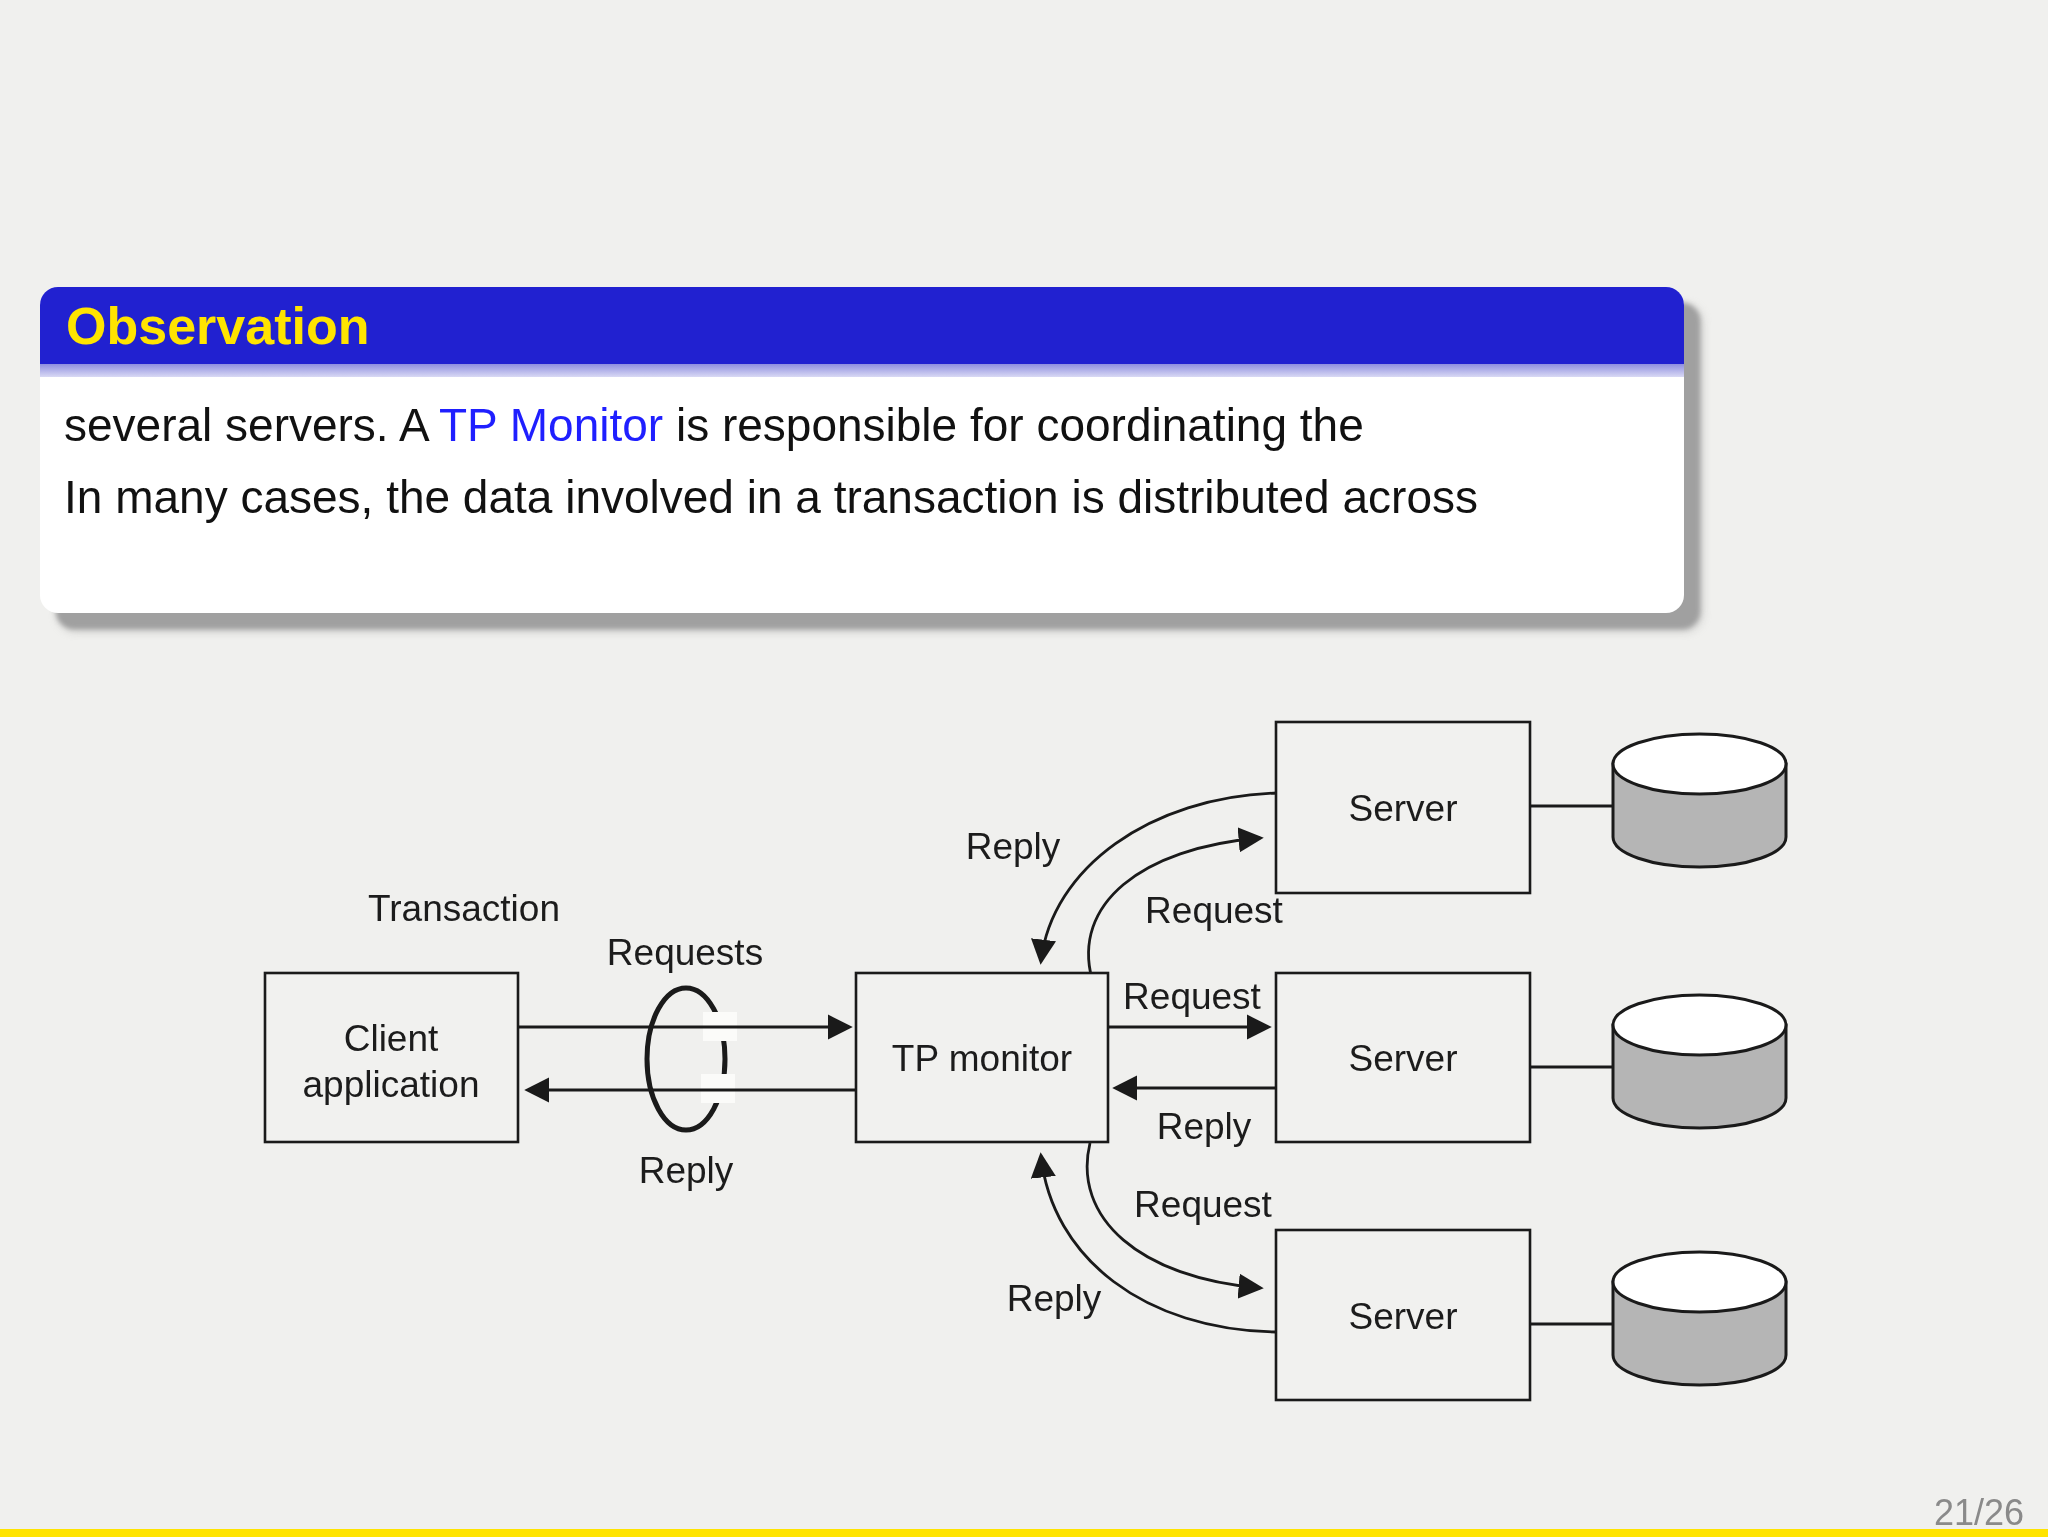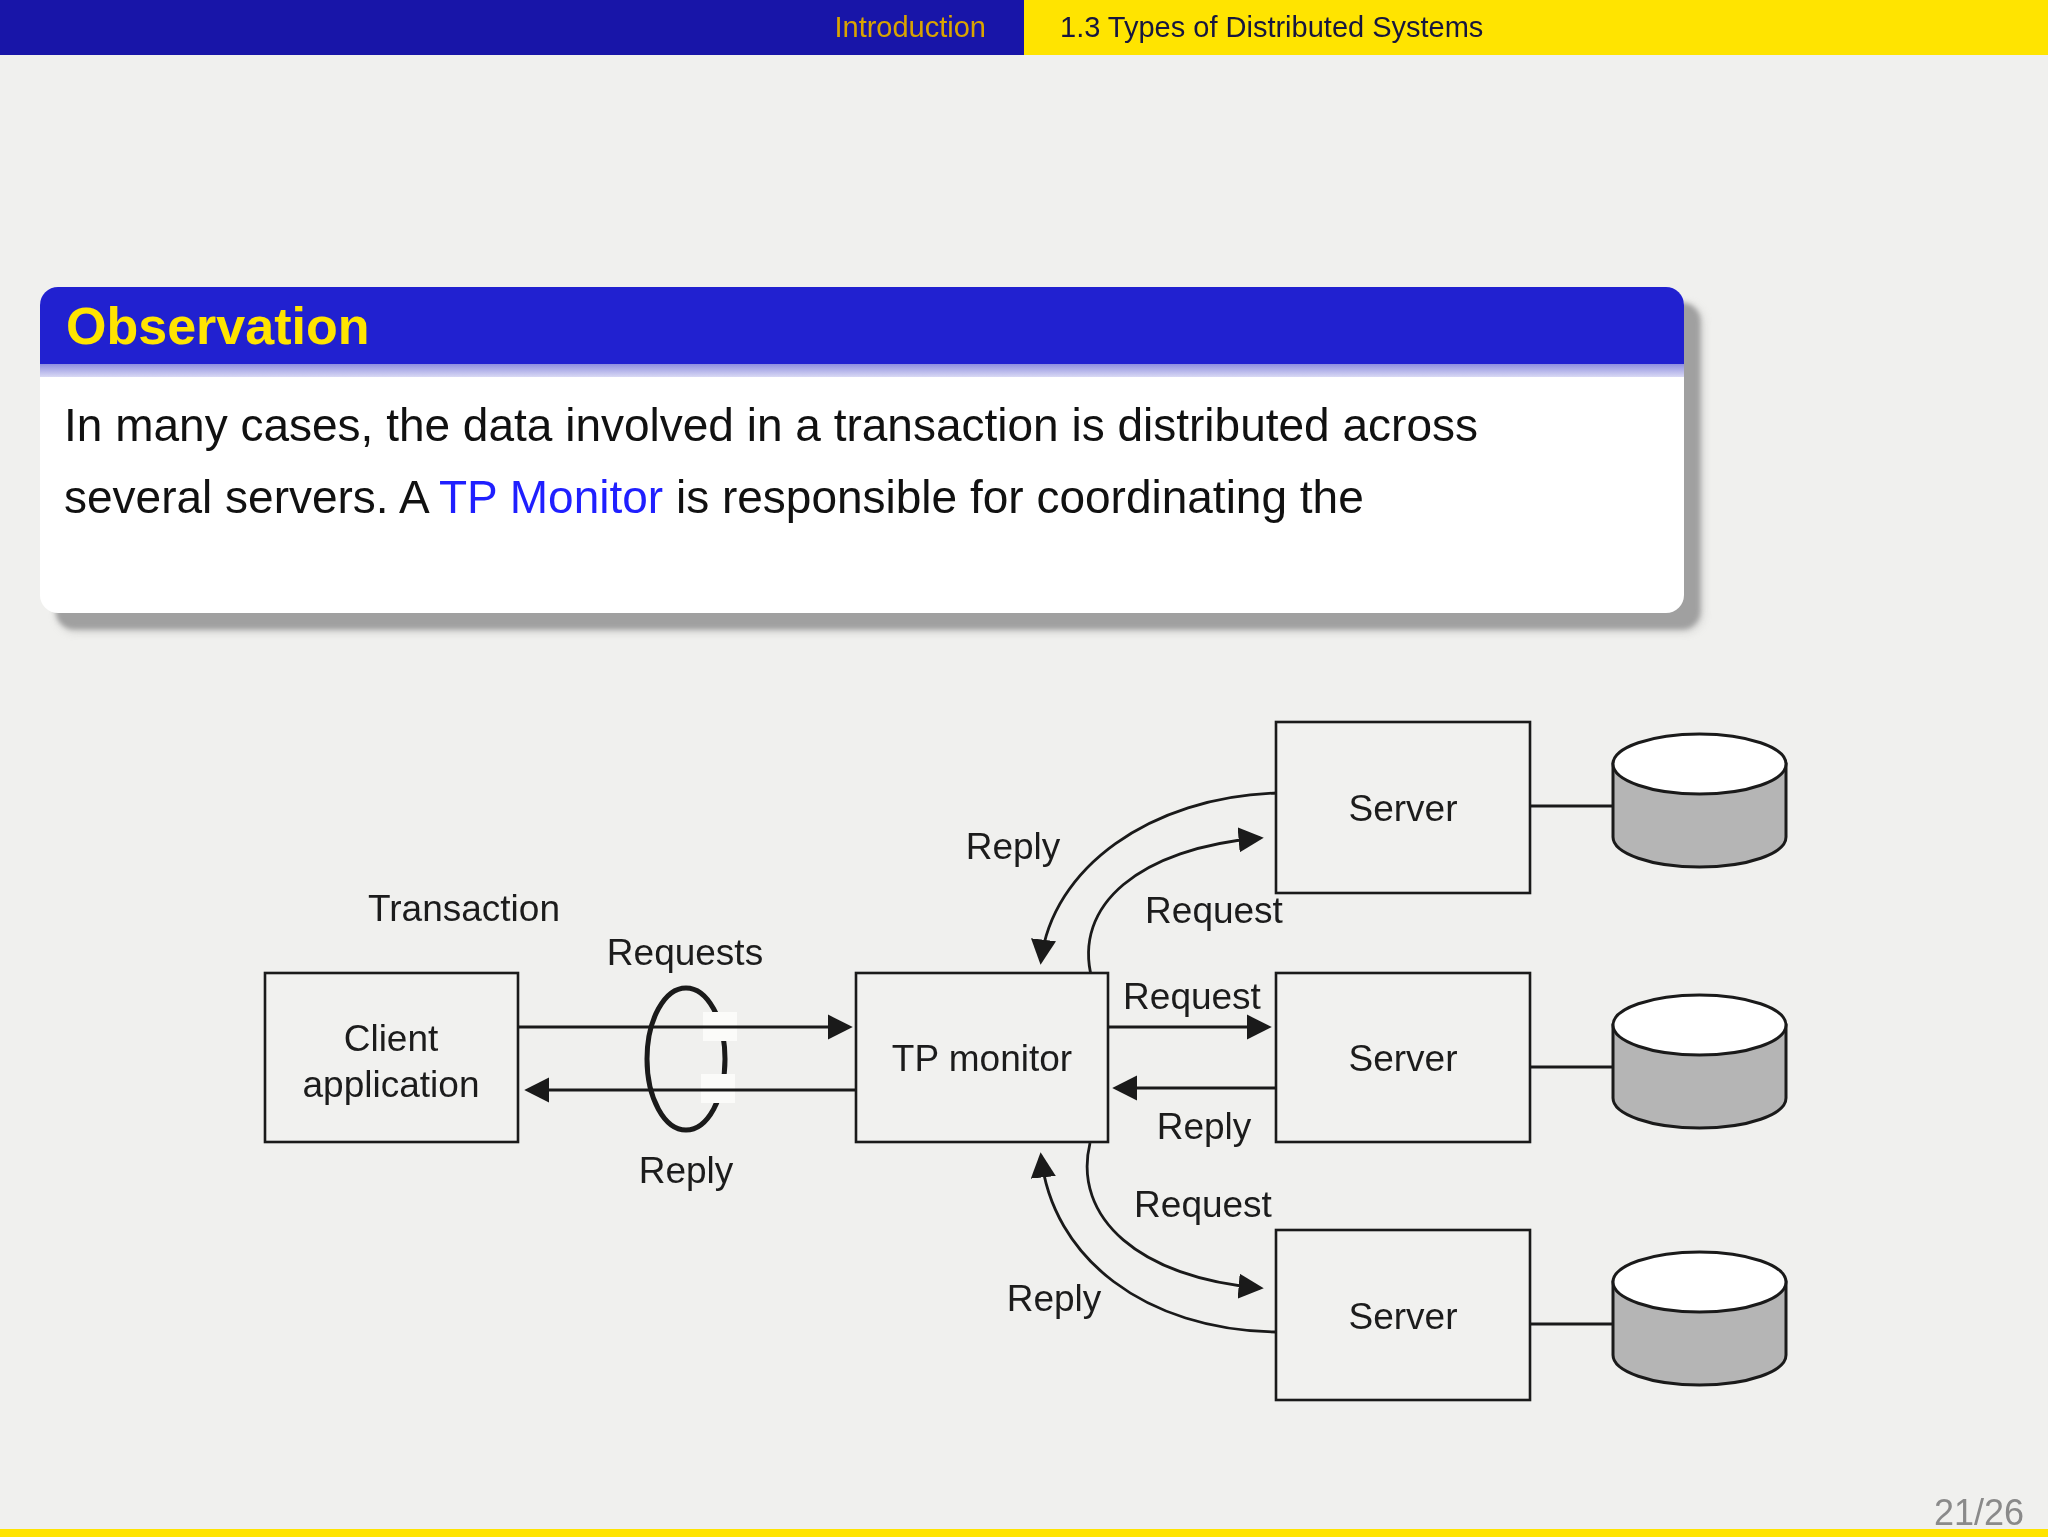--- a/index.html
+++ b/index.html
@@ -75,38 +75,30 @@
   .footer-strip{
     position:absolute; left:0; bottom:0; width:2048px; height:8px;
     background:var(--band-yellow);
   }
 </style>
 </head>
 <body>
 
 <div class="slide">
 
-  <div class="topbar">
-    <div class="topbar-left">
-      <span class="section-label">Introduction</span>
-    </div>
-    <div class="topbar-right">
-      <span class="subsection-label">1.3 Types of Distributed Systems</span>
-    </div>
-  </div>
 
 
   <div class="obs-card">
     <div class="obs-header">
       <span class="obs-label">Observation</span>
     </div>
     <div class="obs-strip"></div>
     <div class="obs-body">
+      <div><span>several servers. A </span><span class="tp-link">TP Monitor</span><span> is responsible for coordinating the</span></div>
       <div>In many cases, the data involved in a transaction is distributed across</div>
-      <div><span>several servers. A </span><span class="tp-link">TP Monitor</span><span> is responsible for coordinating the</span></div>
     </div>
   </div>
 
   <svg class="diagram" width="2048" height="800" viewBox="0 650 2048 800">
     <defs>
       <marker id="ah" viewBox="0 0 10 10" refX="8.5" refY="5" markerWidth="9" markerHeight="9" orient="auto-start-reverse">
         <path d="M0,0 L10,5 L0,10 z" fill="#1a1a1a"></path>
       </marker>
     </defs>
 

